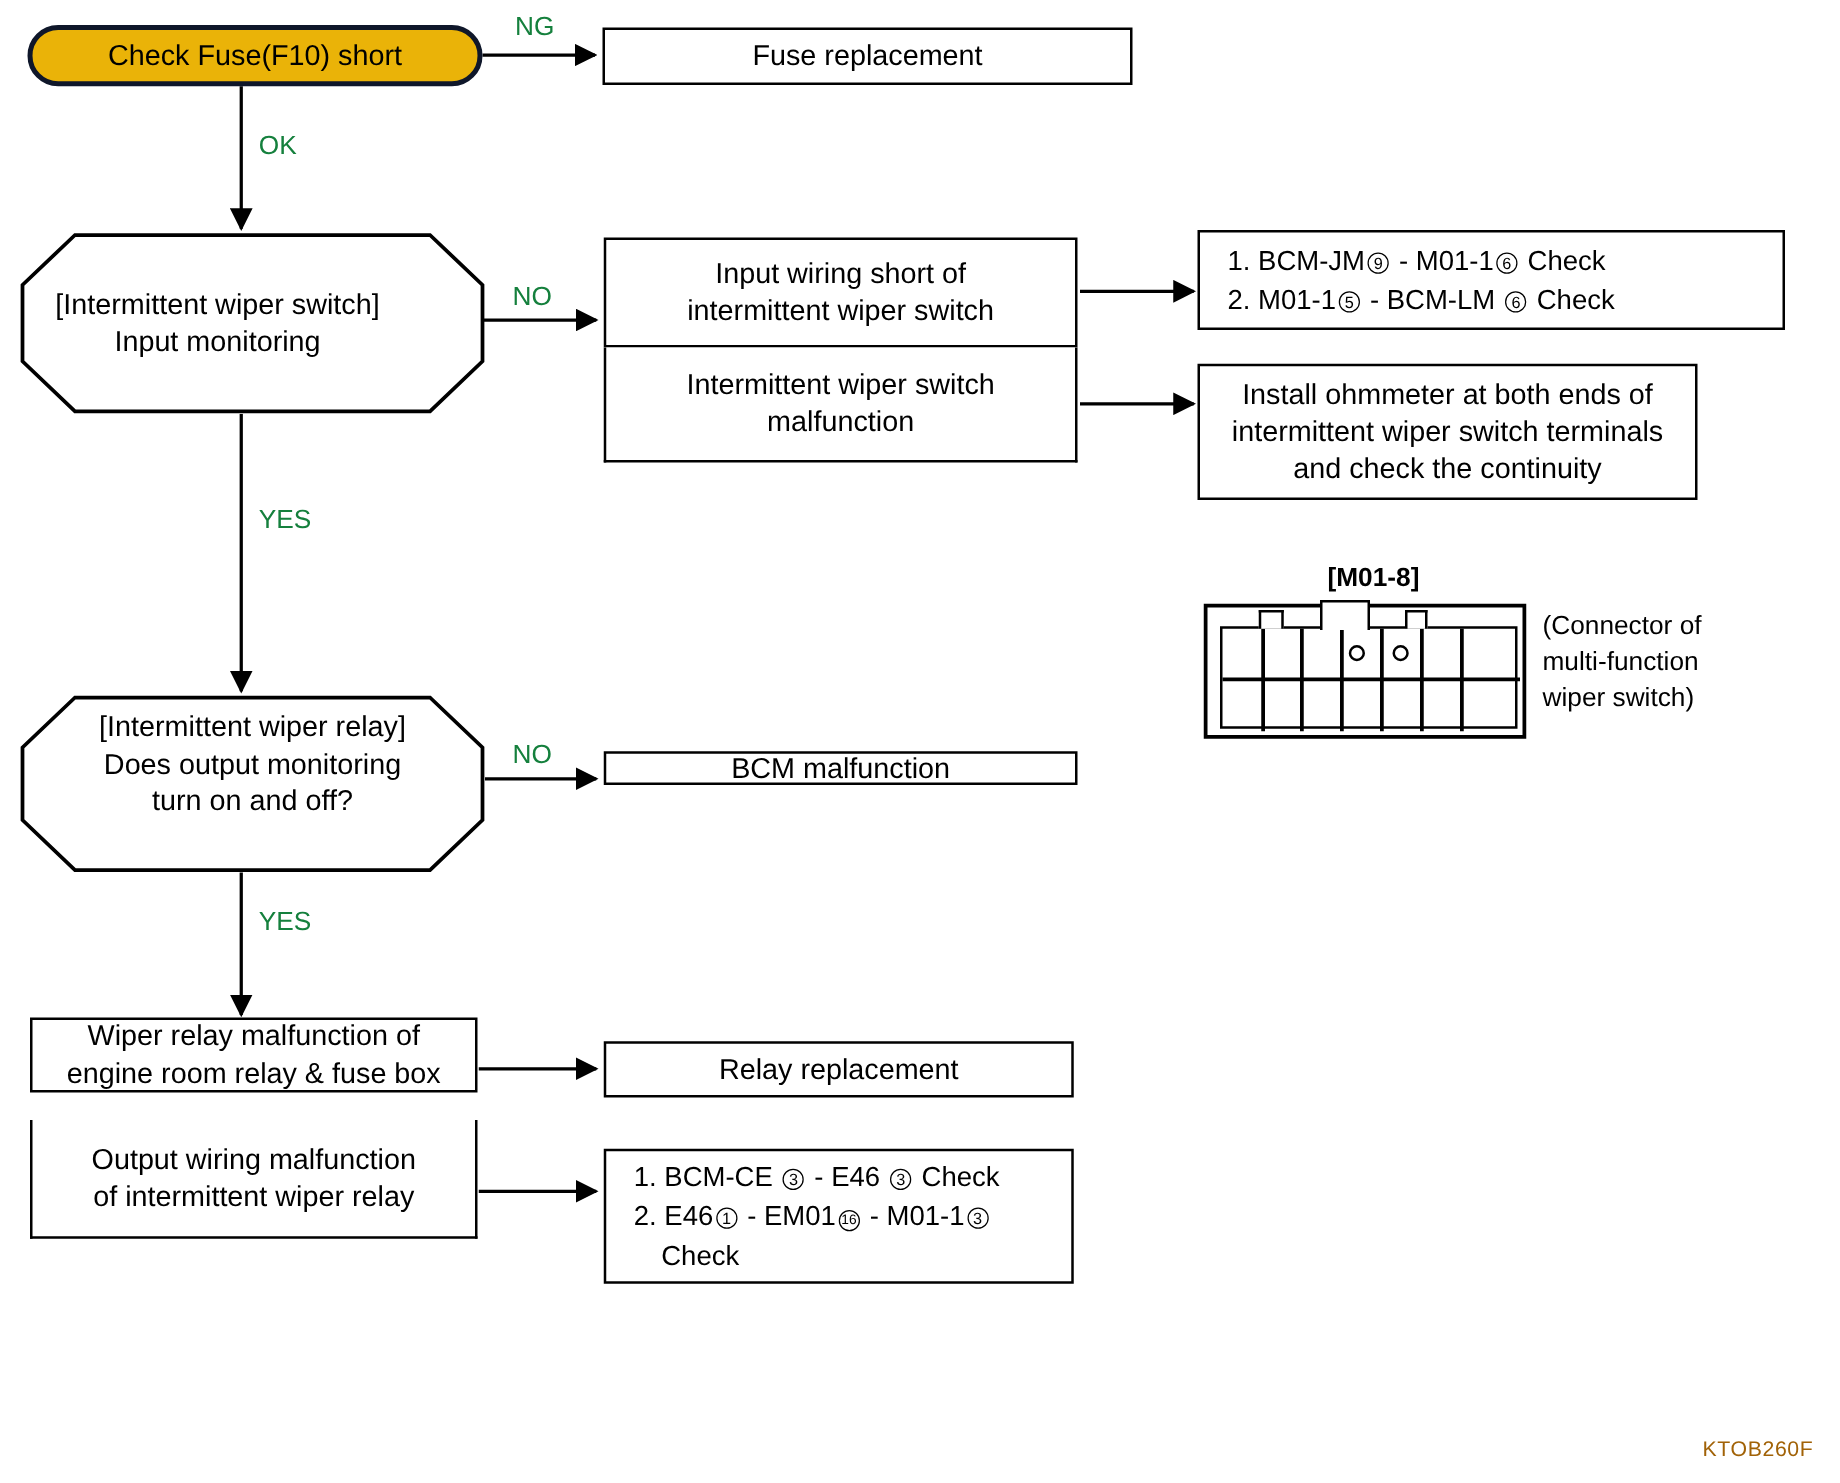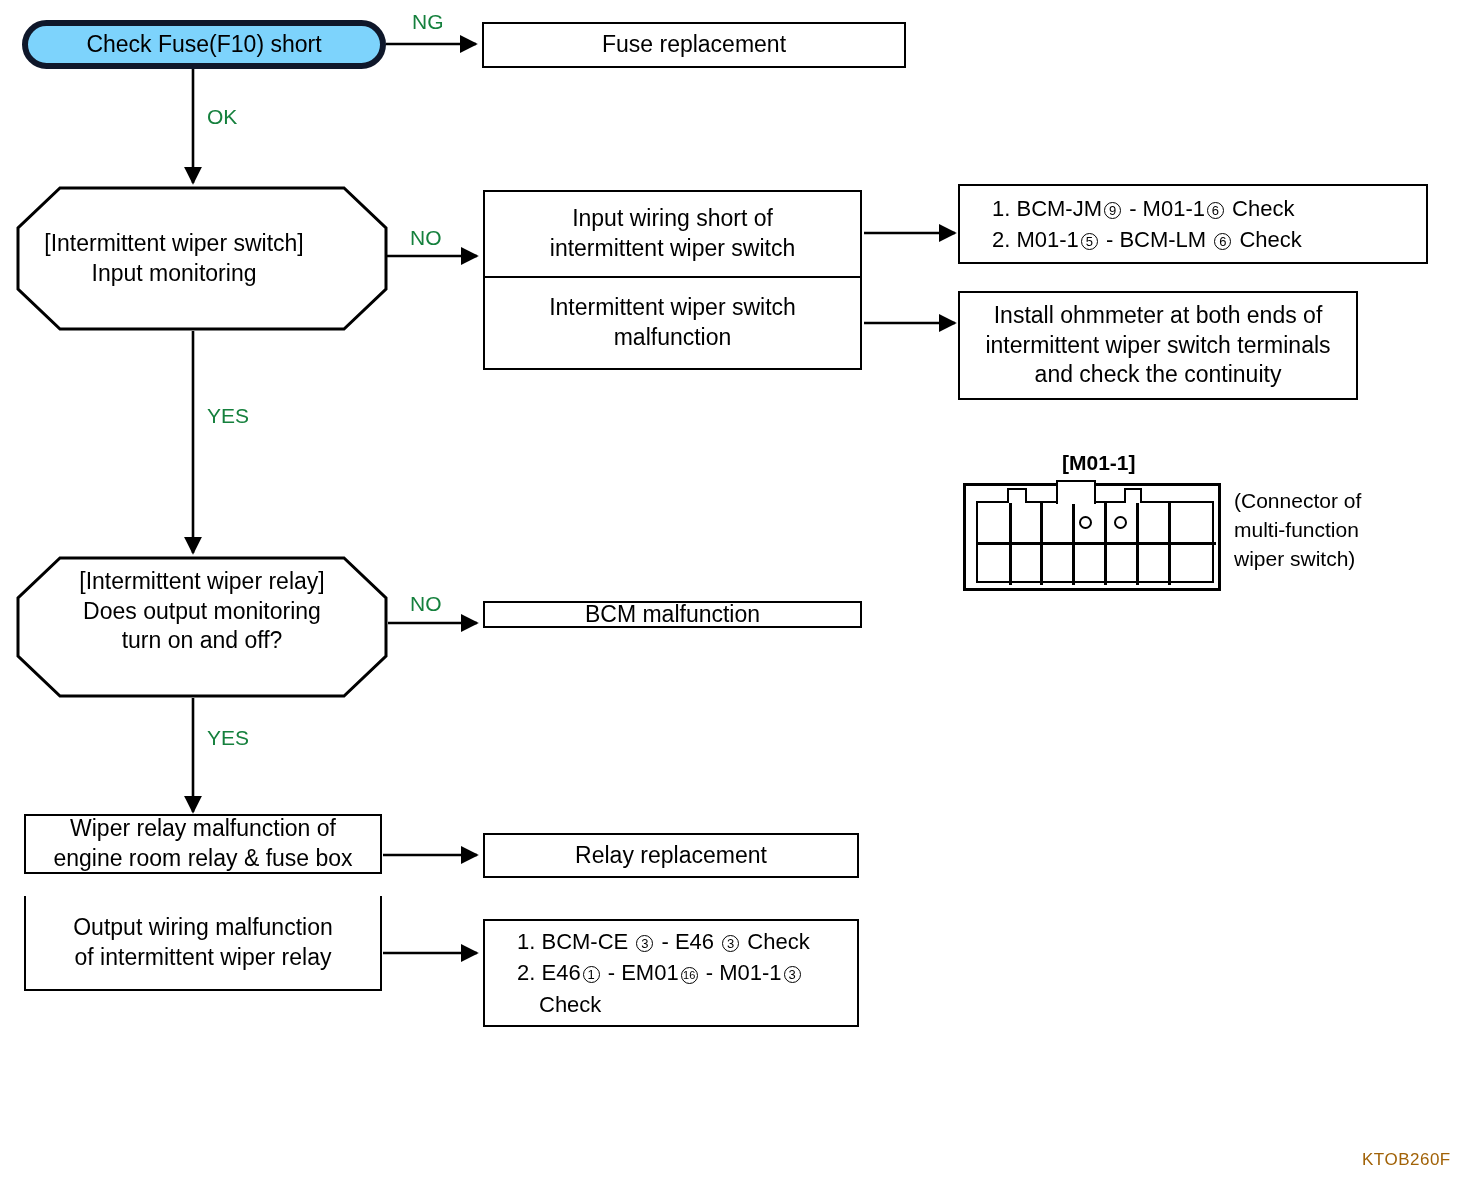--- a/index.html
+++ b/index.html
@@ -38,23 +38,23 @@
     border: 2px solid #000;
     border-bottom: 2px solid #000;
     background: #fff;
   }
   .rect-split-bot {
     border: 2px solid #000;
     border-top: none;
     background: #fff;
   }
   .stadium {
-    border: 6px solid #0f172a;
+    border: 4px solid #0f172a;
     border-radius: 999px;
-    background: #7dd3fc;
+    background: #eab308;
   }
   .octagon {
     background: #fff;
   }
   .octagon svg {
     position: absolute;
     left: 0;
     top: 0;
     overflow: visible;
   }
@@ -71,21 +71,21 @@
     white-space: nowrap;
   }
   .listbox {
     position: absolute;
     box-sizing: border-box;
     border: 2px solid #000;
     background: #fff;
     display: flex;
     flex-direction: column;
     justify-content: center;
-    padding-left: 32px;
+    padding-left: 22px;
   }
   .listline {
     font-size: 22px;
     line-height: 1.42;
     white-space: nowrap;
   }
   .circnum {
     display: inline-block;
     border: 1.6px solid #000;
     border-radius: 50%;
@@ -232,21 +232,21 @@
       <span>M01-1</span><span class="circnum">5</span><span> - BCM-LM </span><span class="circnum">6</span><span> Check</span>
     </div>
   </div>
 
   <div class="node rect" style="left:958px; top:291px; width:400px; height:109px; font-size:23px;">
     <div>Install ohmmeter at both ends of</div>
     <div>intermittent wiper switch terminals</div>
     <div>and check the continuity</div>
   </div>
 
-  <div class="conn-title" style="left:1062px; top:451px;">[M01-1]</div>
+  <div class="conn-title" style="left:1062px; top:451px;">[M01-8]</div>
 
   <div class="connector" style="left:963px; top:483px; width:258px; height:108px;">
     <div class="conn-inner" style="left:10px; top:15px; width:238px; height:82px;">
       <div class="conn-hline" style="left:0; top:39px; width:238px; height:3px;"></div>
       <div class="conn-vline" style="left:31px; top:0; width:3px; height:82px;"></div>
       <div class="conn-vline" style="left:62px; top:0; width:3px; height:82px;"></div>
       <div class="conn-vline" style="left:94px; top:0; width:3px; height:82px;"></div>
       <div class="conn-vline" style="left:126px; top:0; width:3px; height:82px;"></div>
       <div class="conn-vline" style="left:158px; top:0; width:3px; height:82px;"></div>
       <div class="conn-vline" style="left:190px; top:0; width:3px; height:82px;"></div>

